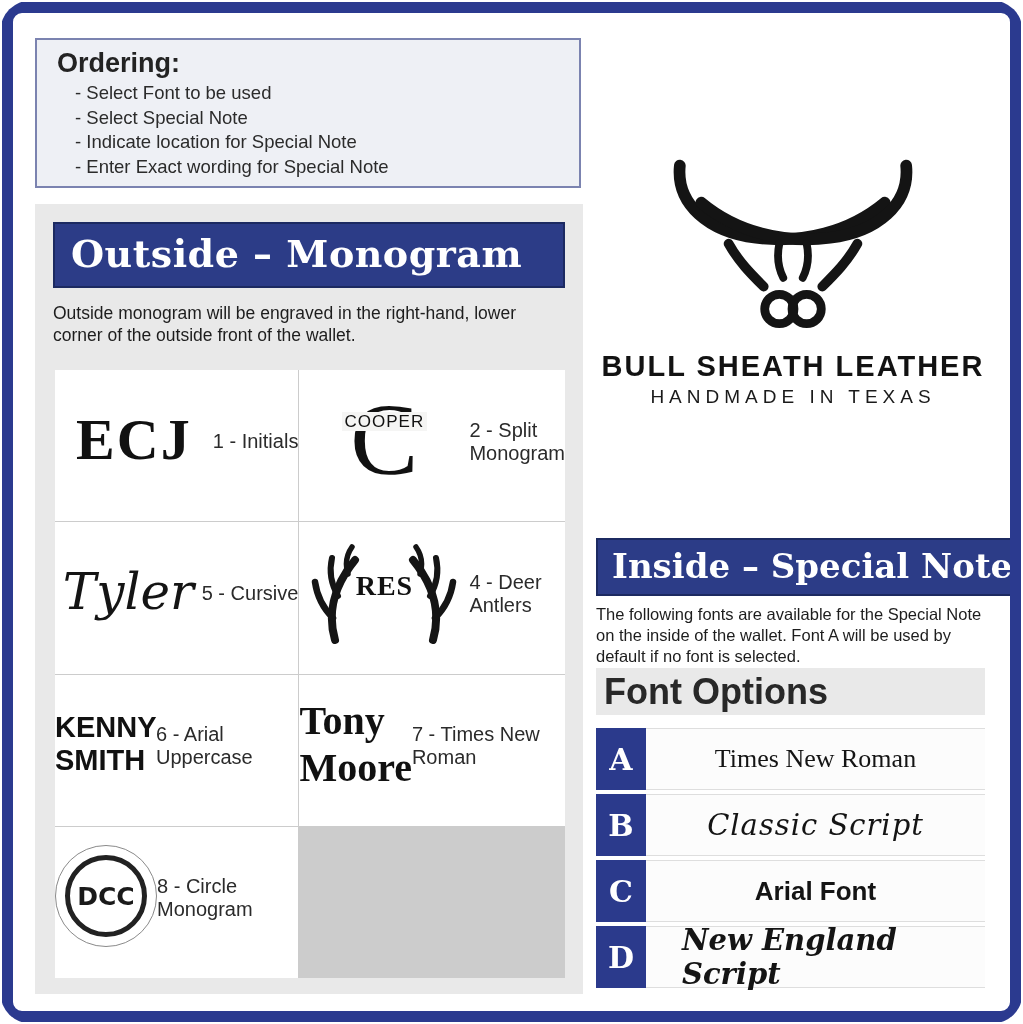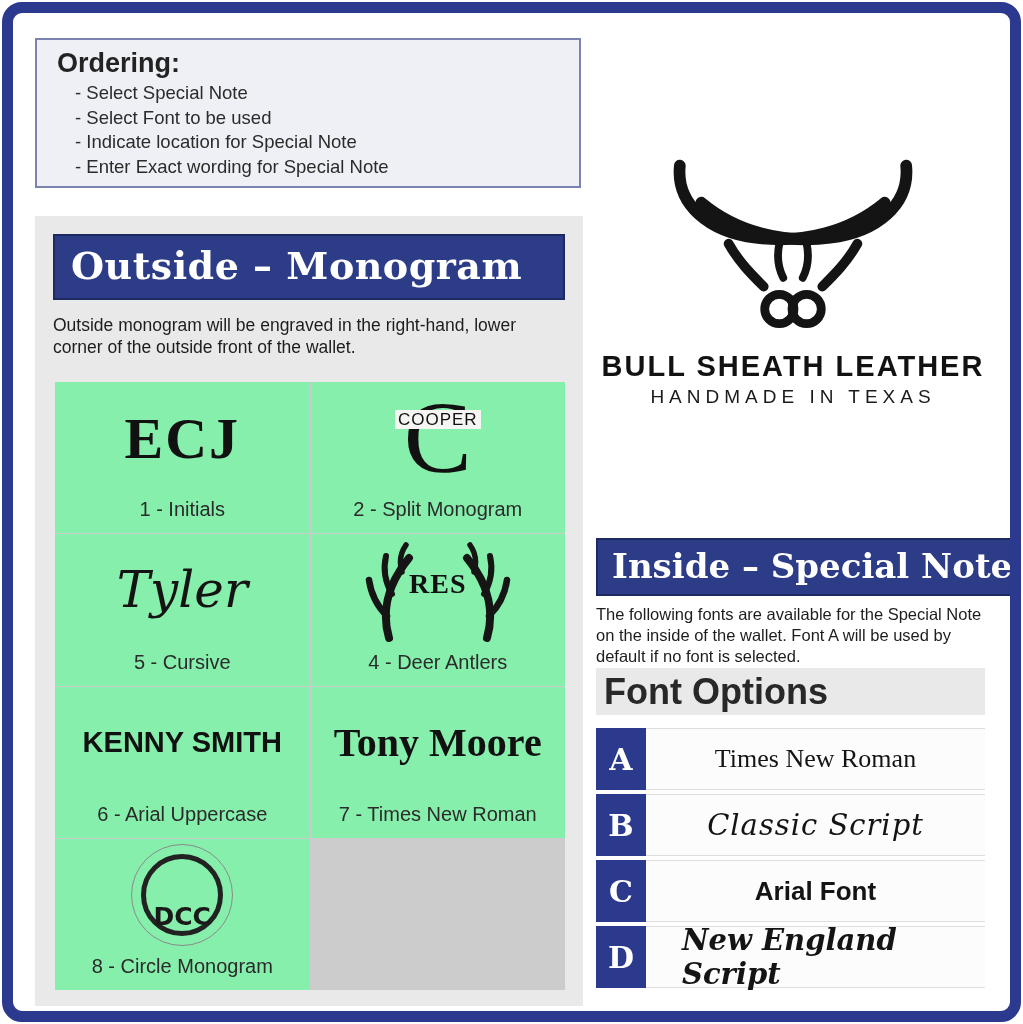--- a/index.html
+++ b/index.html
@@ -1,37 +1,37 @@
 <!DOCTYPE html>
 <html><head>
 <meta charset="utf-8">
 <style>
   html,body{margin:0;padding:0;background:#fff;}
   .canvas{position:relative;width:1023px;height:1024px;background:#ffffff;overflow:hidden;
-          font-family:"Liberation Sans",sans-serif;color:#1c1c1c;}
+          font-family:"Liberation Sans",sans-serif;color:#1c1c1c;border-radius:32px;}
   .frame{position:absolute;inset:2px;border:11px solid #2b3a8f;border-radius:20px;pointer-events:none;}
 
   
   .ordering{position:absolute;left:35px;top:38px;width:546px;height:150px;background:#eef0f5;
             border:2px solid #7b83b0;box-sizing:border-box;padding:8px 20px 0 20px;}
   .ordering-title{font-size:27px;font-weight:bold;color:#232323;margin-bottom:2px;}
   .ordering-item{font-size:18.5px;line-height:24.5px;color:#2b2b2b;padding-left:18px;}
 
   
-  .left-panel{position:absolute;left:35px;top:216px;width:548px;height:790px;background:#e9e9e9;}
+  .left-panel{position:absolute;left:35px;top:204px;width:548px;height:790px;background:#e9e9e9;}
 
   .section-bar{background:#2c3c87;border:2px solid #1c2a61;box-sizing:border-box;
                font-family:"DejaVu Serif",serif;font-weight:bold;color:#ffffff;}
   .outside-bar{position:absolute;left:18px;top:18px;width:512px;height:66px;
                font-size:38px;line-height:60px;padding-left:16px;letter-spacing:0.5px;}
   .outside-desc{position:absolute;left:18px;top:98px;width:510px;font-size:17.5px;line-height:22px;color:#1d1d1d;}
 
   .grid{position:absolute;left:20px;top:166px;width:510px;height:608px;background:#cccccc;
         display:grid;grid-template-columns:1fr 1fr;grid-template-rows:repeat(4,1fr);gap:1px;}
-  .cell{background:#86efac;display:flex;flex-direction:column;align-items:center;
+  .cell{background:#ffffff;display:flex;flex-direction:row;align-items:center;
         justify-content:flex-end;padding-bottom:12px;box-sizing:border-box;position:relative;}
   .cell-art{flex:1;display:flex;align-items:center;justify-content:center;width:100%;}
   .cell-label{font-size:20px;color:#2b2b2b;margin-top:4px;}
 
   .sample-initials{font-family:"Liberation Serif",serif;font-weight:bold;font-size:58px;letter-spacing:2px;color:#111;}
   .split-wrap{position:relative;width:170px;height:112px;display:flex;align-items:center;justify-content:center;}
   .split-bigletter{font-family:"Liberation Serif",serif;font-size:102px;line-height:102px;color:#111;}
   .split-word{position:absolute;left:0;right:0;top:28px;text-align:center;}
   .split-word span{font-family:Liberation Sans, sans-serif;font-size:17px;letter-spacing:1px;color:#111;
                    background:#f5f5f4;padding:0 3px;}
@@ -39,21 +39,21 @@
   .antler-wrap{position:relative;width:170px;height:96px;}
   .antler-wrap svg{position:absolute;inset:0;}
   .antler-word{position:absolute;left:0;right:0;top:26px;text-align:center;
                font-family:"Liberation Serif",serif;font-weight:bold;font-size:28px;letter-spacing:1px;color:#111;}
   .sample-signature{font-family:"DejaVu Serif",serif;font-style:italic;font-weight:bold;font-size:33px;color:#161616;}
   .sample-arial{font-family:"Liberation Sans",sans-serif;font-weight:bold;font-size:29px;color:#111;}
   .sample-times{font-family:"Liberation Serif",serif;font-weight:bold;font-size:40px;color:#111;}
   .circle-outer{width:100px;height:100px;border:1px solid #8a8a8a;border-radius:50%;
                 display:flex;align-items:center;justify-content:center;}
   .circle-inner{width:82px;height:82px;border:5px solid #222;border-radius:50%;box-sizing:border-box;
-                display:flex;align-items:flex-end;justify-content:center;}
+                display:flex;align-items:center;justify-content:center;}
   .circle-text{font-family:"DejaVu Sans",sans-serif;font-weight:bold;font-size:25px;letter-spacing:0;color:#1a1a1a;}
 
   
   .bull-logo{position:absolute;left:652px;top:150px;width:282px;height:200px;}
   .brand-name{position:absolute;left:598px;top:350px;width:390px;text-align:center;
               font-weight:bold;font-size:29px;letter-spacing:2px;color:#121212;}
   .brand-tagline{position:absolute;left:598px;top:386px;width:390px;text-align:center;
                  font-size:19px;letter-spacing:5px;color:#1a1a1a;}
 
   .inside-bar{position:absolute;left:596px;top:538px;width:420px;height:58px;
@@ -72,22 +72,22 @@
   .fs-c{font-family:"Liberation Sans",sans-serif;font-weight:bold;font-size:26px;}
   .fs-d{font-family:"DejaVu Serif",serif;font-style:italic;font-weight:bold;font-size:29px;padding-left:36px;}
 </style>
 </head>
 <body>
 
 <div class="canvas">
 
   <div class="ordering">
     <div class="ordering-title">Ordering:</div>
+    <div class="ordering-item">- Select Font to be used</div>
     <div class="ordering-item">- Select Special Note</div>
-    <div class="ordering-item">- Select Font to be used</div>
     <div class="ordering-item">- Indicate location for Special Note</div>
     <div class="ordering-item">- Enter Exact wording for Special Note</div>
   </div>
 
   <div class="left-panel">
     <div class="section-bar outside-bar">Outside – Monogram</div>
     <div class="outside-desc">Outside monogram will be engraved in the right-hand, lower corner of the outside front of the wallet.</div>
 
     <div class="grid">
 

